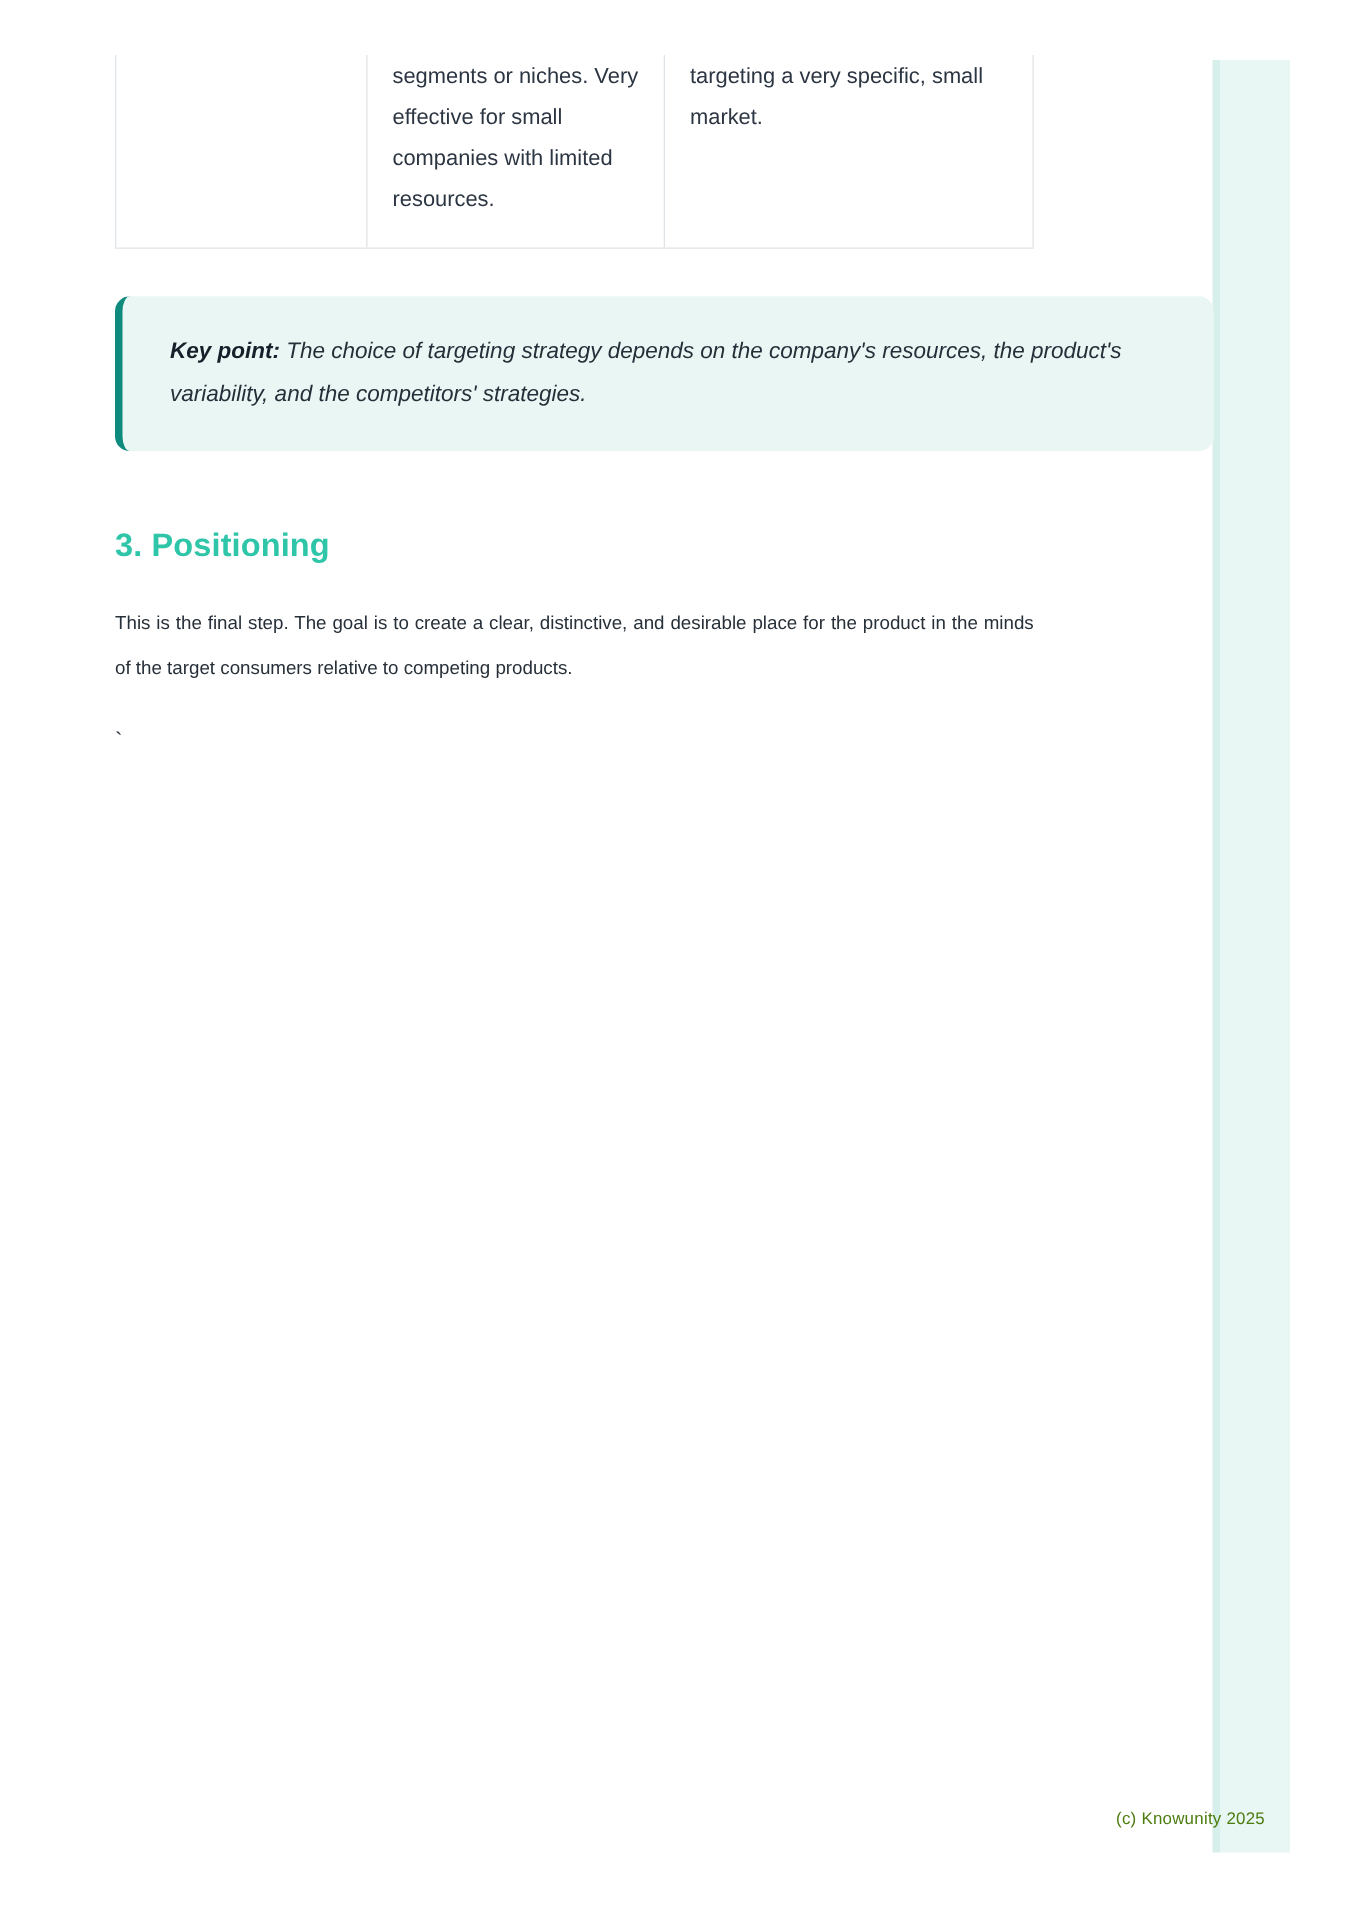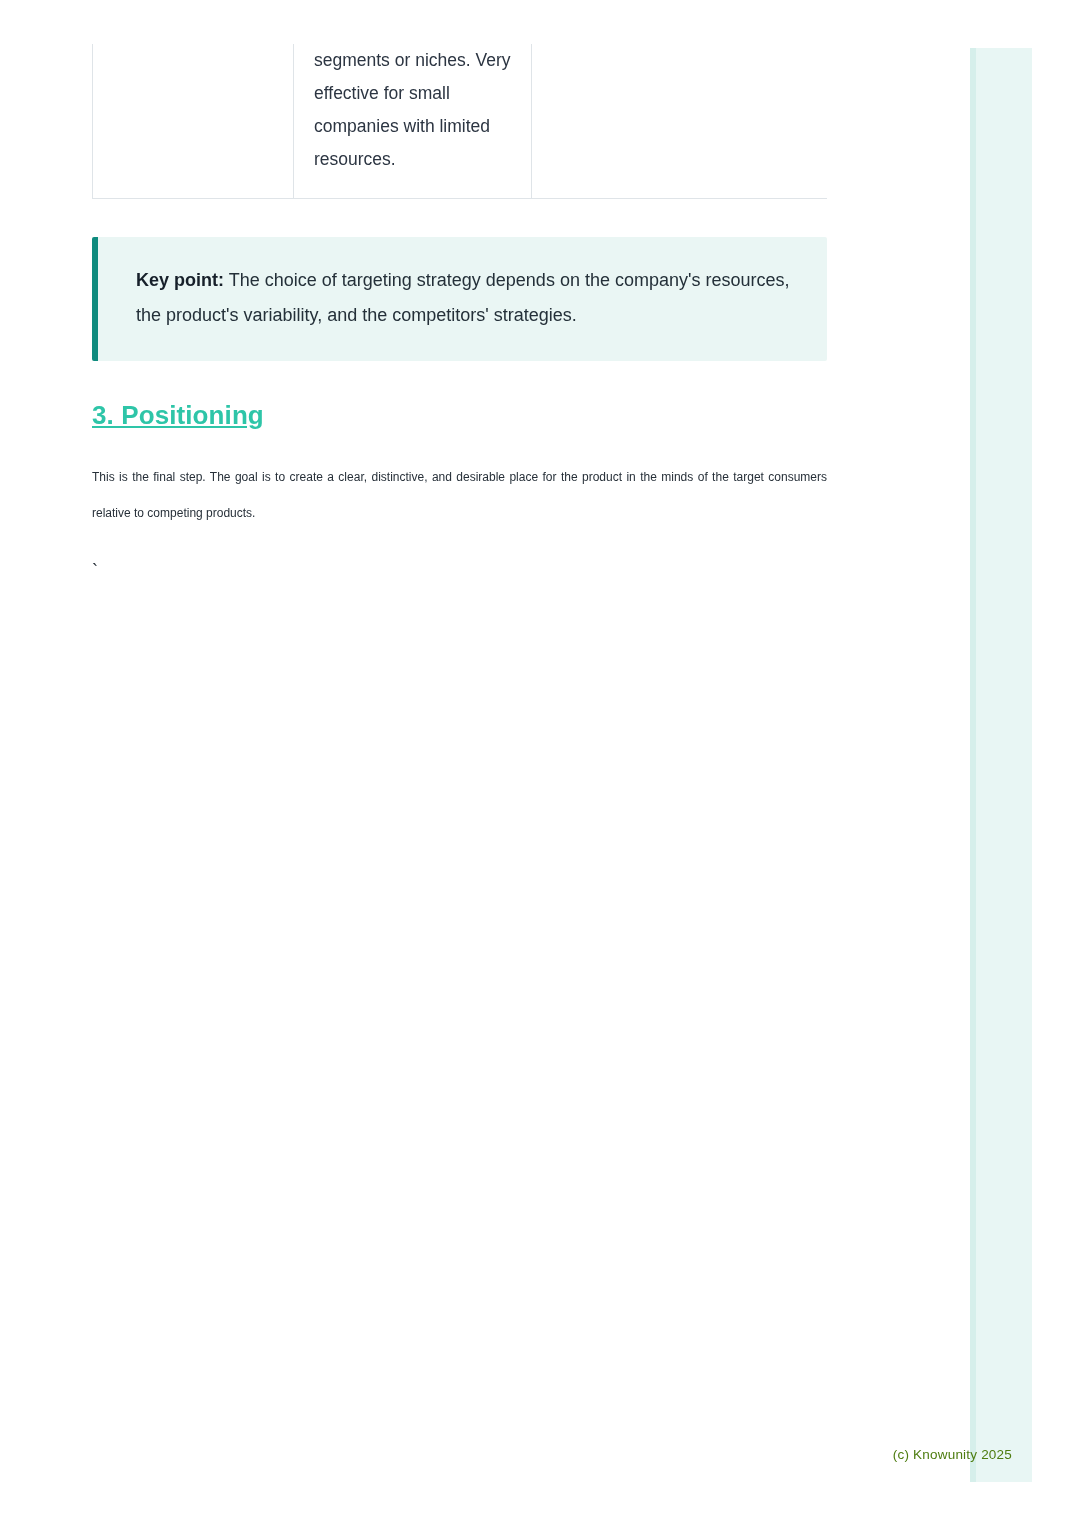--- a/index.html
+++ b/index.html
@@ -80,49 +80,49 @@
     padding-top: 0;
   }
 
   
   .callout {
     margin-top: 38px;
     background: #eaf6f4;
     border-left: 6px solid #0f8b7e;
     padding: 26px 30px 28px 38px;
     box-sizing: border-box;
-    width: 735px;
-    border-radius: 2px;
+    width: 879px;
+    border-radius: 12px;
+    font-style: italic;
   }
   .callout p {
     margin: 0;
     font-size: 18px;
     line-height: 35px;
     color: #243039;
   }
   .callout b {
     font-weight: 700;
     color: #17202a;
   }
 
   
   h2.section-title {
-    margin: 37px 0 0 0;
+    margin: 58px 0 0 0;
     font-size: 26px;
     line-height: 34px;
     font-weight: 700;
     color: #2ec5a8;
     letter-spacing: 0.1px;
-    text-decoration: underline;
   }
 
   
   p.body {
     margin: 28px 0 0 0;
-    font-size: 12px;
+    font-size: 15px;
     line-height: 35.5px;
     color: #273039;
     text-align: justify;
   }
   p.body b {
     font-weight: 700;
     color: #17202a;
   }
   p.tick {
     margin: 28px 0 0 0;
@@ -147,20 +147,21 @@
 <div class="page">
 
   <div class="side-band"></div>
   <div class="side-band-inner"></div>
 
   <div class="content">
 
     <div class="table-frag">
       <div class="tcell c1"></div>
       <div class="tcell c2">segments or niches. Very effective for small companies with limited resources.</div>
+      <div class="tcell c3">targeting a very specific, small market.</div>
     </div>
 
     <div class="callout">
       <p><b>Key point:</b><span> The choice of targeting strategy depends on the company's resources, the product's variability, and the competitors' strategies.</span></p>
     </div>
 
     <h2 class="section-title">3. Positioning</h2>
 
     <p class="body">This is the final step. The goal is to create a clear, distinctive, and desirable place for the product in the minds of the target consumers relative to competing products.</p>
 

